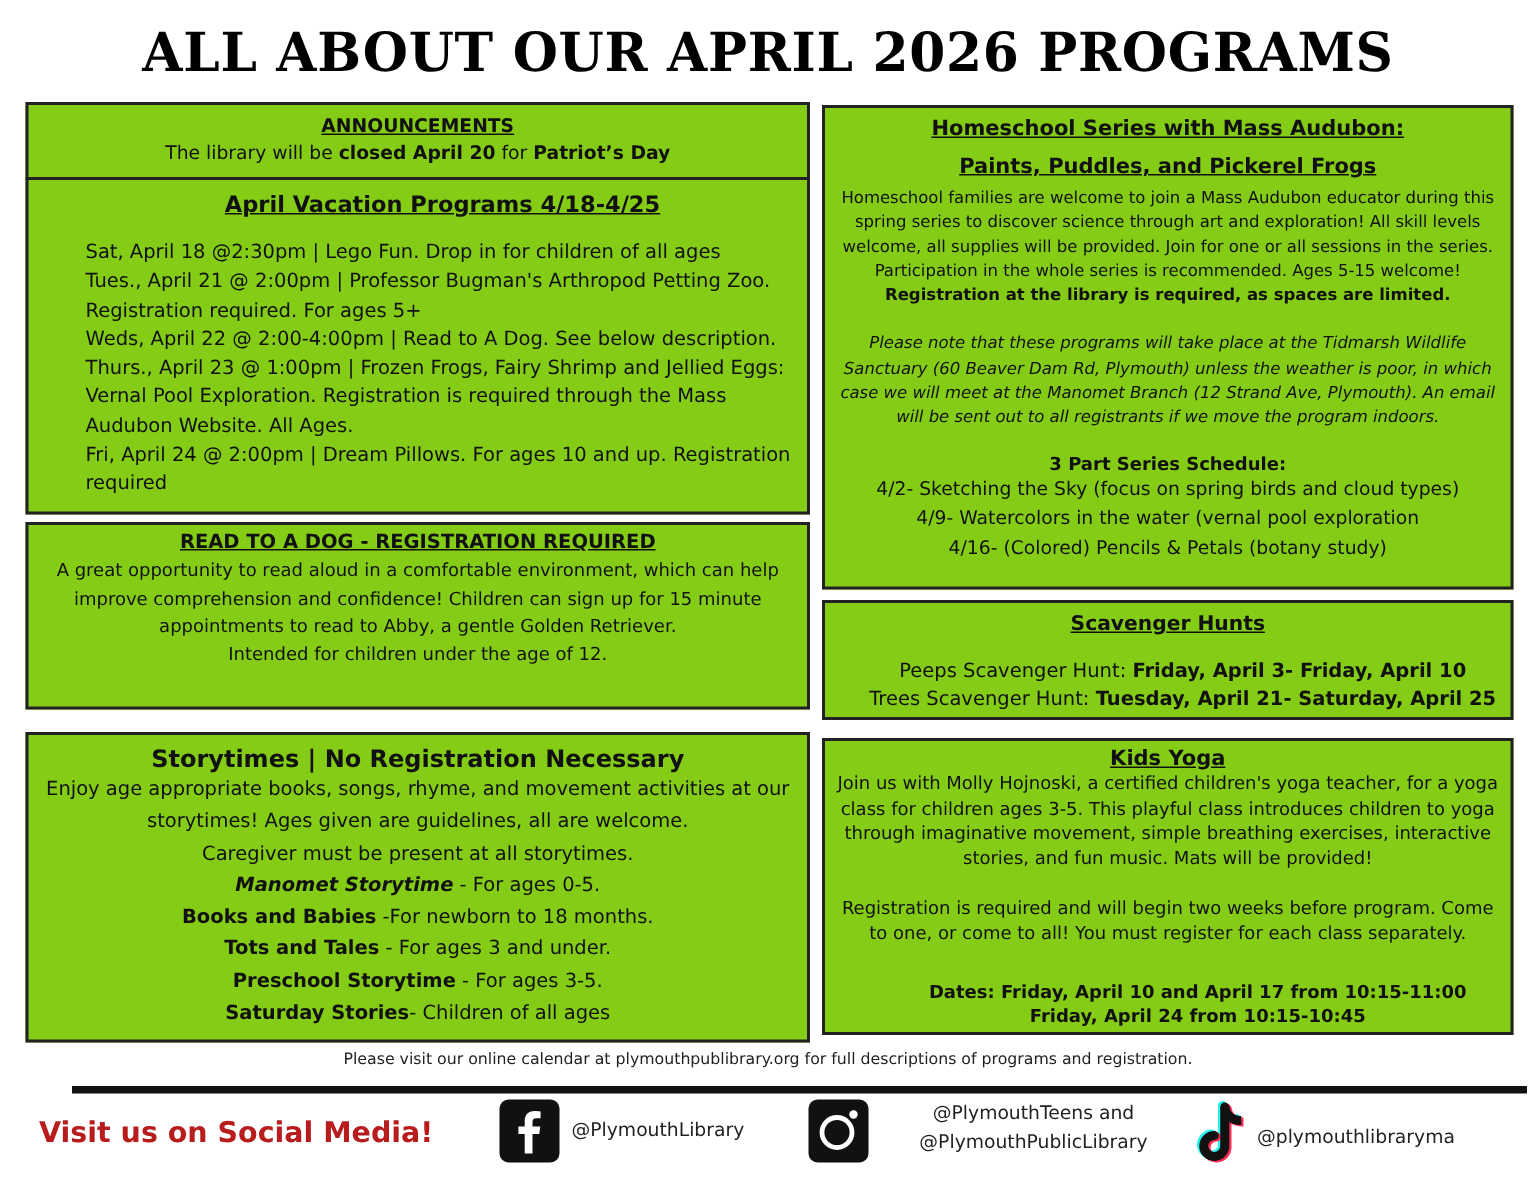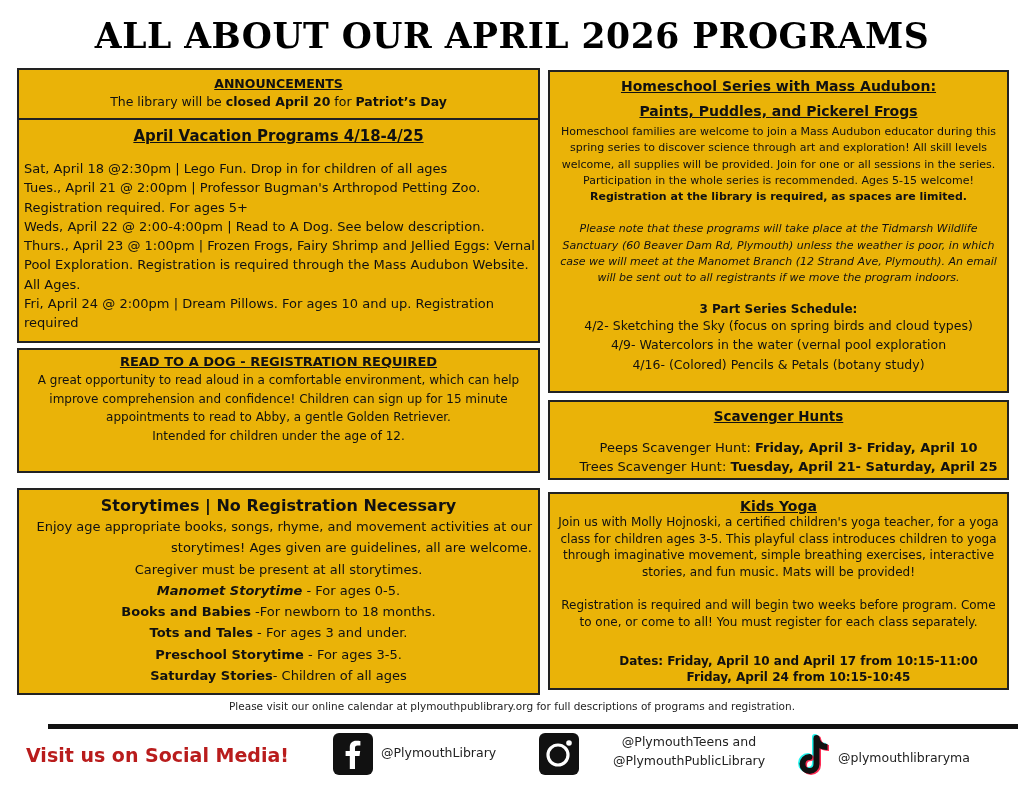--- a/index.html
+++ b/index.html
@@ -1,31 +1,31 @@
 <!DOCTYPE html>
 <html><head>
 <meta charset="utf-8">
 <style>
   html, body { margin:0; padding:0; background:#ffffff; }
   body { width:1024px; height:791px; position:relative; overflow:hidden;
          font-family:"DejaVu Sans", sans-serif; color:#111; }
   .title { position:absolute; left:0; top:14px; width:1024px; text-align:center;
            font-family:"DejaVu Serif", serif; font-weight:bold; font-size:36px;
            letter-spacing:0.5px; color:#000; transform:scaleX(0.96); }
-  .box { position:absolute; border:2px solid #222; box-sizing:border-box; background:#eab308; }
+  .box { position:absolute; border:2px solid #222; box-sizing:border-box; background:#84cc16; }
   .c { text-align:center; }
   .h { font-weight:bold; text-decoration:underline; }
   .b { font-weight:bold; }
   .i { font-style:italic; }
 
   #ann { left:17px; top:68px; width:523px; height:52px; }
   #ann .h { font-size:12.5px; margin-top:6px; }
   #ann .line { font-size:12.5px; margin-top:3px; }
 
-  #vac { left:17px; top:118px; width:523px; height:225px; }
+  #vac { left:17px; top:118px; width:523px; height:225px;padding-left:33px; }
   #vac .h { font-size:15px; margin-top:7px; }
   #vac ul { list-style:none; margin:14px 0 0 5px; padding:0; font-size:13px; line-height:19.3px; }
 
   #dog { left:17px; top:348px; width:523px; height:125px; }
   #dog .h { font-size:13px; margin-top:4px; }
   #dog .body { font-size:12px; line-height:18.5px; margin-top:2px; padding:0 8px; }
 
   #story { left:17px; top:488px; width:523px; height:207px; }
   #story .h2 { font-weight:bold; font-size:16px; margin-top:6px; }
   #story .body { font-size:13px; line-height:21.3px; margin-top:1px; }
@@ -80,21 +80,21 @@
   <div class="h">READ TO A DOG - REGISTRATION REQUIRED</div>
   <div class="body">
     <div>A great opportunity to read aloud in a comfortable environment, which can help improve comprehension and confidence! Children can sign up for 15 minute appointments to read to Abby, a gentle Golden Retriever.</div>
     <div>Intended for children under the age of 12.</div>
   </div>
 </div>
 
 <div class="box c" id="story">
   <div class="h2">Storytimes | No Registration Necessary</div>
   <div class="body">
-    <div style="padding:0 6px;text-align:right;">Enjoy age appropriate books, songs, rhyme, and movement activities at our storytimes! Ages given are guidelines, all are welcome.</div>
+    <div style="padding:0 6px;">Enjoy age appropriate books, songs, rhyme, and movement activities at our storytimes! Ages given are guidelines, all are welcome.</div>
     <div>Caregiver must be present at all storytimes.</div>
     <div><span class="b i">Manomet Storytime</span><span> - For ages 0-5.</span></div>
     <div><span class="b">Books and Babies</span><span> -For newborn to 18 months.</span></div>
     <div><span class="b">Tots and Tales</span><span> -  For ages 3 and under.</span></div>
     <div><span class="b">Preschool Storytime</span><span> - For ages 3-5.</span></div>
     <div><span class="b">Saturday Stories</span><span>-  Children of all ages</span></div>
   </div>
 </div>
 
 <div class="box c" id="home">

